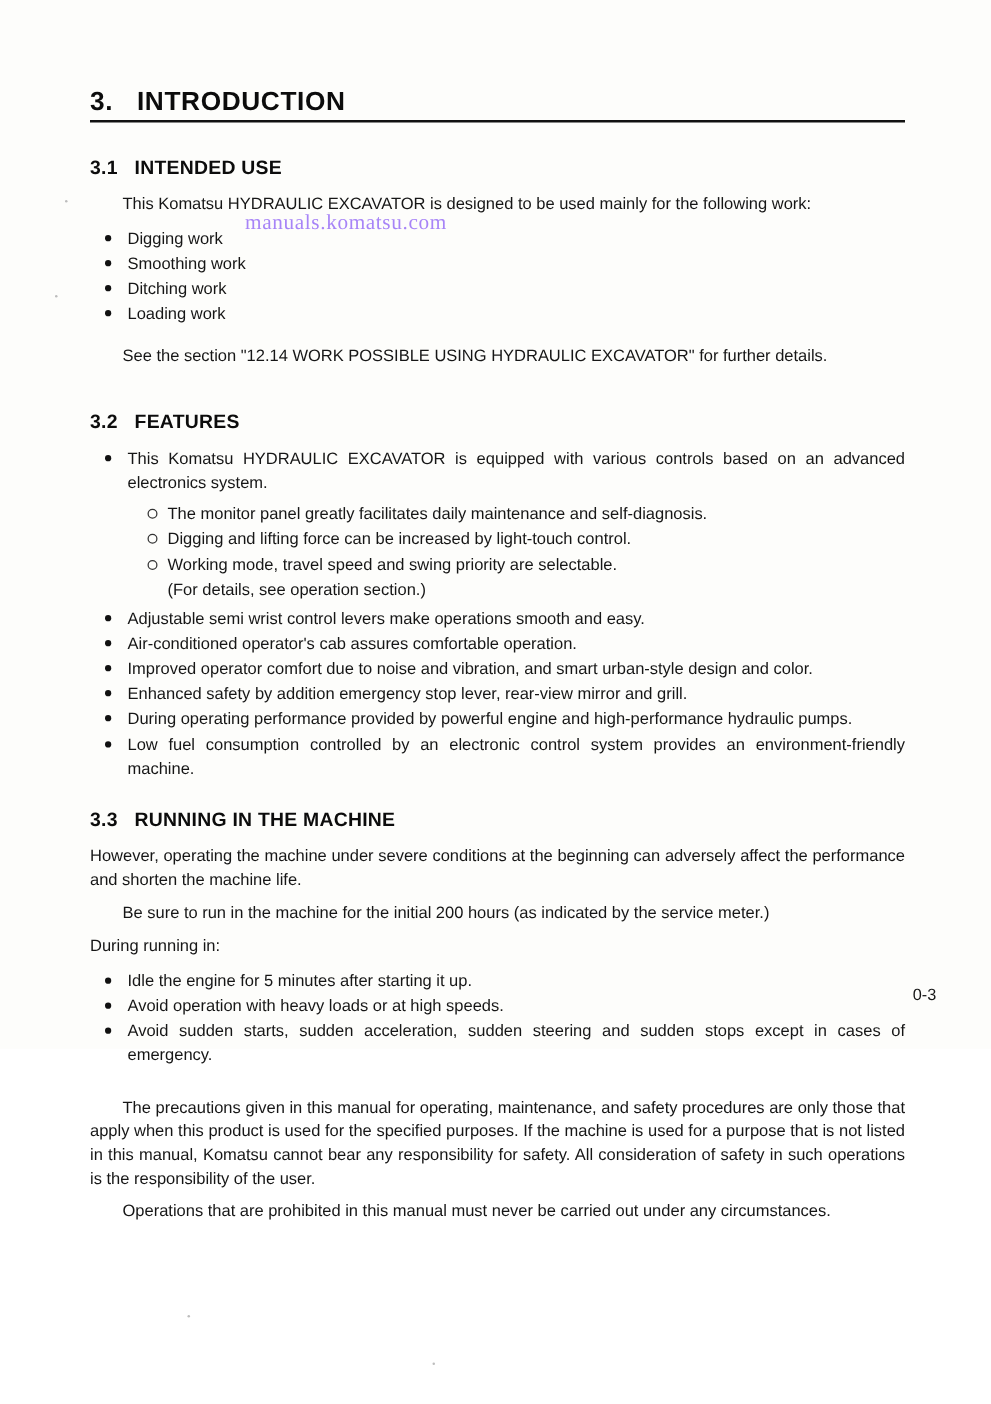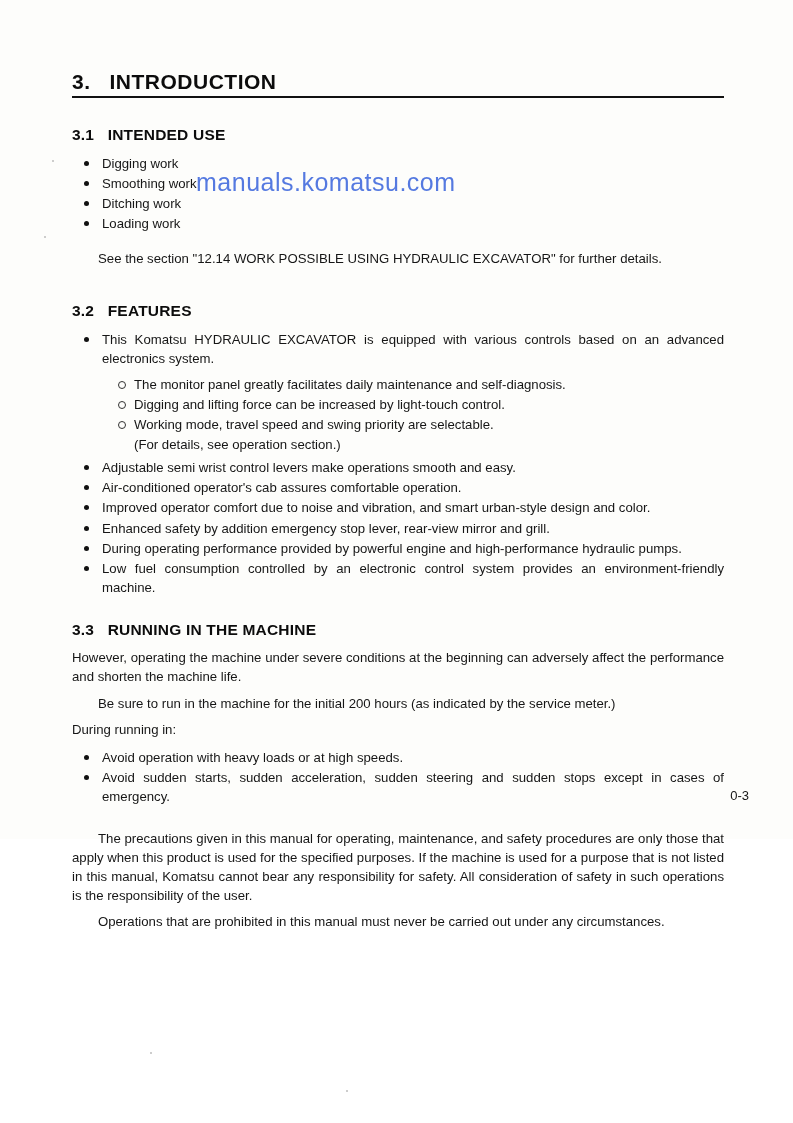--- a/index.html
+++ b/index.html
@@ -125,24 +125,24 @@
 
   .block-gap-s { height: 10px; }
   .block-gap-m { height: 18px; }
   .block-gap-l { height: 26px; }
 
   
   .watermark {
     position: absolute;
     left: 196px;
     top: 168px;
-    font-size: 25px;
-    color: #1d4ed8;
+    font-size: 17px;
+    color: #8b5cf6;
     opacity: 0.75;
-    font-family: Liberation Sans, sans-serif;
+    font-family: Liberation Serif, serif;
     letter-spacing: 0.5px;
     pointer-events: none;
     white-space: nowrap;
   }
 
   
   .page-number {
     position: absolute;
     right: 72px;
     bottom: 36px;
@@ -175,20 +175,21 @@
       <span>3.</span>
       &nbsp;&nbsp;<span>INTRODUCTION</span>
     </div>
     <div class="title-rule"></div>
 
     <div class="section-head">
       <span>3.1</span>
       &nbsp;&nbsp;<span>INTENDED USE</span>
     </div>
 
+    <p class="body-text indent">This Komatsu HYDRAULIC EXCAVATOR is designed to be used mainly for the following work:</p>
 
     <ul class="bullets">
       <li>Digging work</li>
       <li>Smoothing work</li>
       <li>Ditching work</li>
       <li>Loading work</li>
     </ul>
 
     <div class="block-gap-s"></div>
     <p class="body-text indent">See the section "12.14 WORK POSSIBLE USING HYDRAULIC EXCAVATOR" for further details.</p>
@@ -225,20 +226,21 @@
     <div class="section-head">
       <span>3.3</span>
       &nbsp;&nbsp;<span>RUNNING IN THE MACHINE</span>
     </div>
 
     <p class="body-text noindent">However, operating the machine under severe conditions at the beginning can adversely affect the performance and shorten the machine life.</p>
     <p class="body-text indent">Be sure to run in the machine for the initial 200 hours (as indicated by the service meter.)</p>
     <p class="body-text noindent">During running in:</p>
 
     <ul class="bullets">
+      <li>Idle the engine for 5 minutes after starting it up.</li>
       <li>Avoid operation with heavy loads or at high speeds.</li>
       <li>Avoid sudden starts, sudden acceleration, sudden steering and sudden stops except in cases of emergency.</li>
     </ul>
 
     <div class="block-gap-m"></div>
 
     <p class="body-text indent">The precautions given in this manual for operating, maintenance, and safety procedures are only those that apply when this product is used for the specified purposes. If the machine is used for a purpose that is not listed in this manual, Komatsu cannot bear any responsibility for safety. All consideration of safety in such operations is the responsibility of the user.</p>
     <p class="body-text indent">Operations that are prohibited in this manual must never be carried out under any circumstances.</p>
 
   </div>

